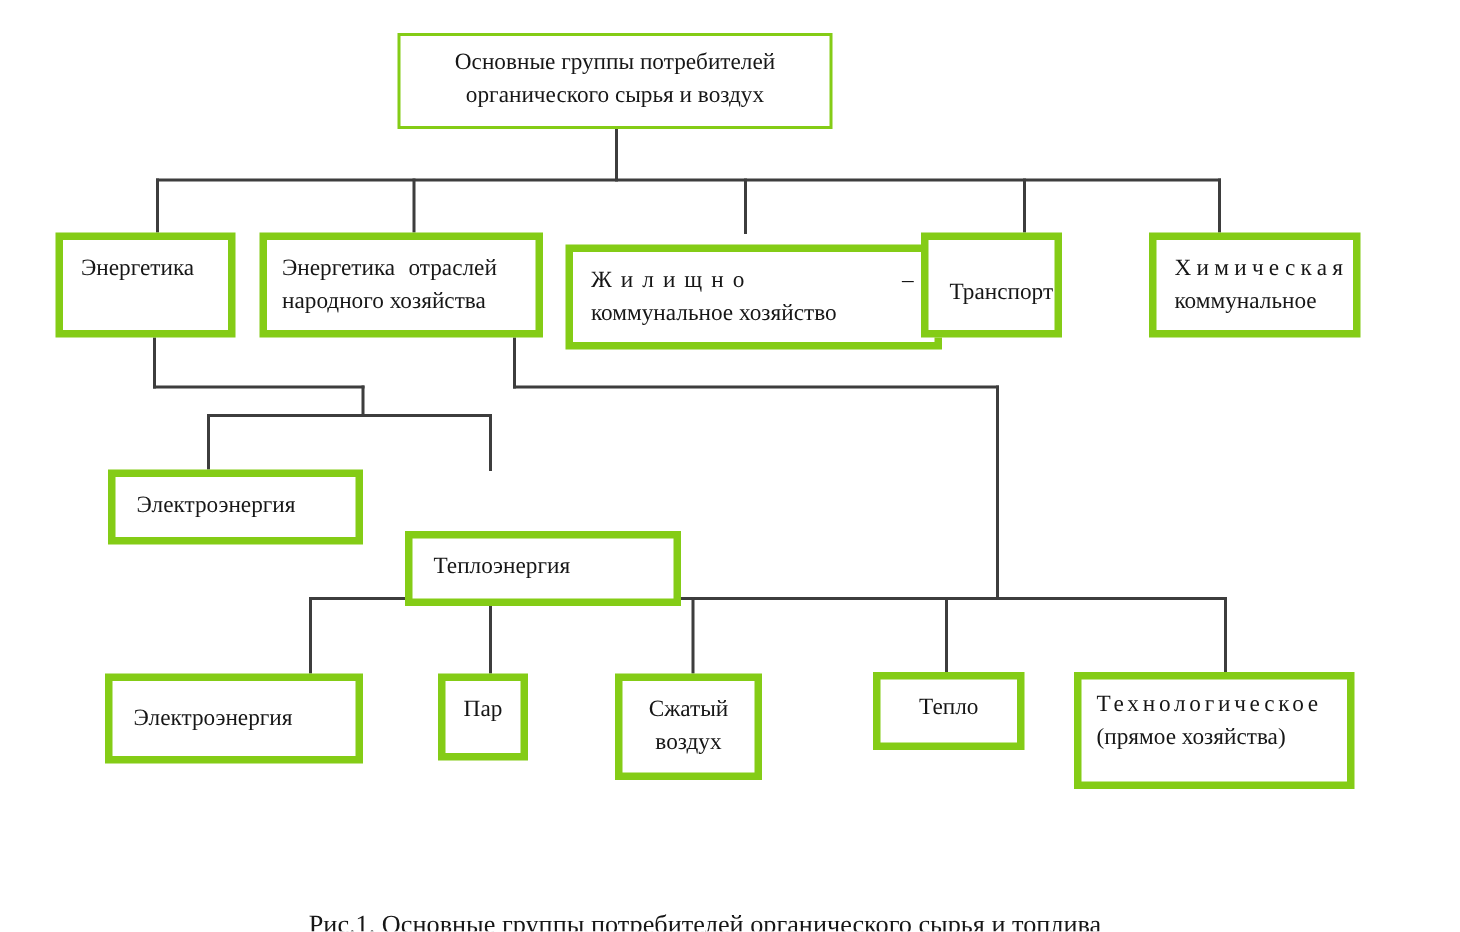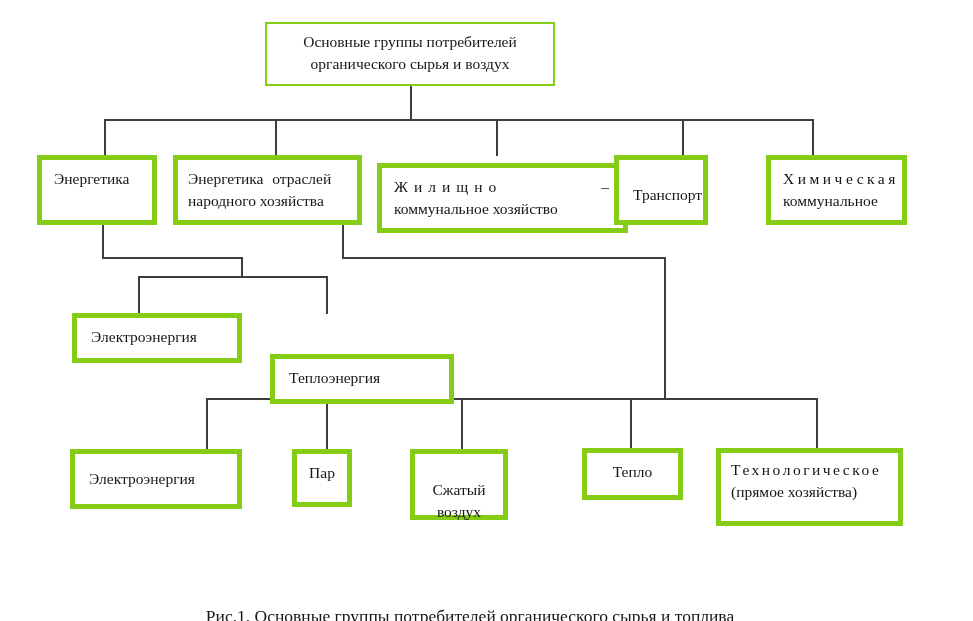--- a/index.html
+++ b/index.html
@@ -96,21 +96,21 @@
   </div>
 
   <div class="box vcenter" style="left:70px;top:449px;width:172px;height:60px;padding-left:14px;">
     <div>Электроэнергия</div>
   </div>
 
   <div class="box tc" style="left:292px;top:449px;width:60px;height:58px;padding-top:8px;">
     <div>Пар</div>
   </div>
 
-  <div class="box tc" style="left:410px;top:449px;width:98px;height:71px;padding-top:25px;">
+  <div class="box tc" style="left:410px;top:449px;width:98px;height:71px;padding-top:8px;">
     <div>Сжатый</div>
     <div>воздух</div>
   </div>
 
   <div class="box tc" style="left:582px;top:448px;width:101px;height:52px;padding-top:8px;">
     <div>Тепло</div>
   </div>
 
   <div class="box" style="left:716px;top:448px;width:187px;height:78px;padding:6px 6px 0 10px;">
     <div class="ls-sm">Технологическое</div>

